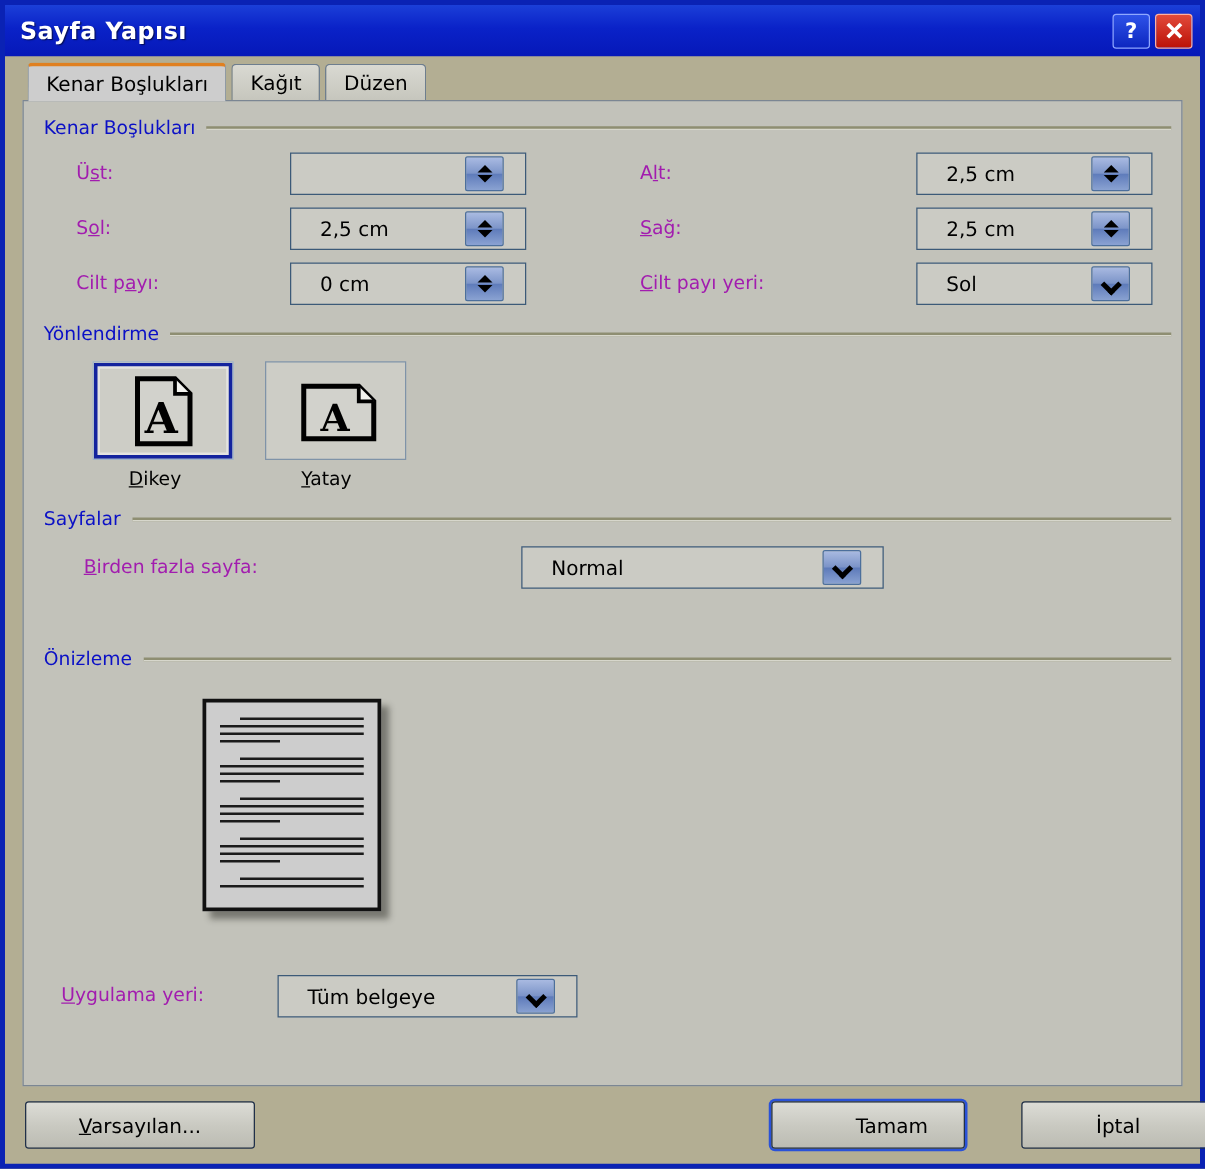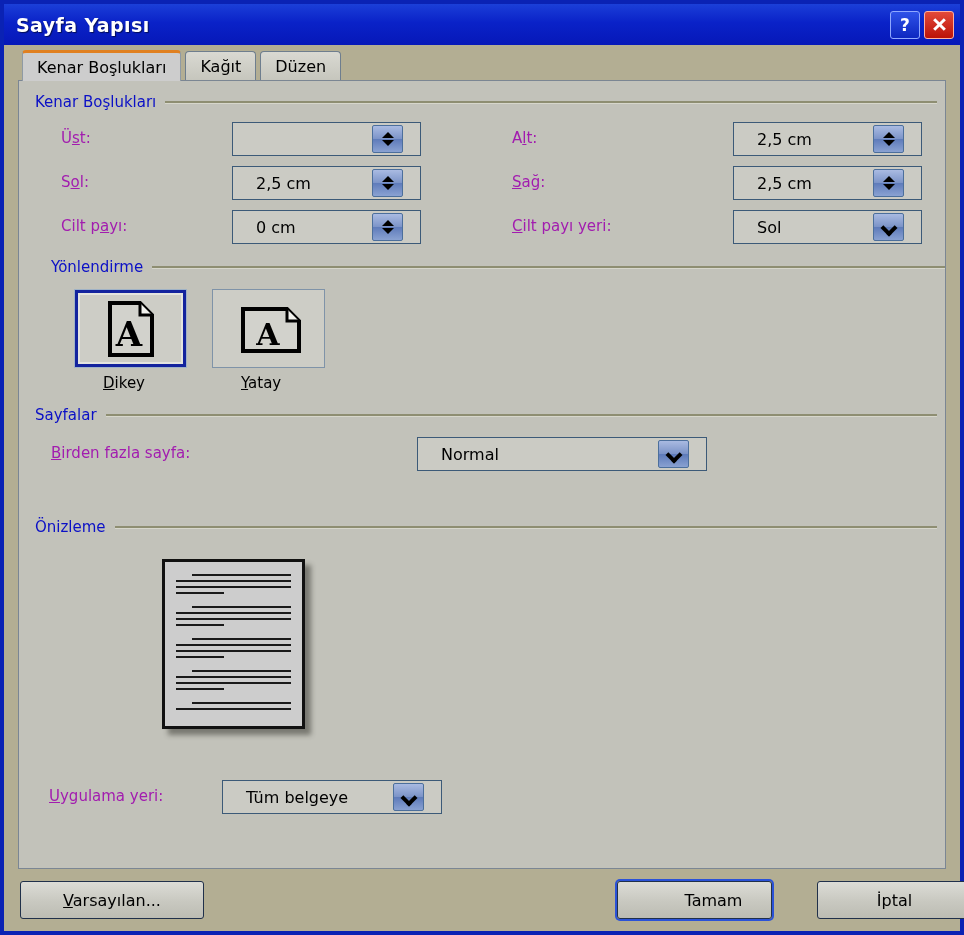--- a/index.html
+++ b/index.html
@@ -414,21 +414,21 @@
       </div>
     </div>
 
     <div class="ctl" style="left:714px; top:129px; width:189px;">
       <div class="val">Sol</div>
       <div class="combo-btn">
         <span class="chev"></span>
       </div>
     </div>
 
-    <div class="group-head" style="left:16px; top:177px; width:902px;margin-left:16px;">
+    <div class="group-head" style="left:16px; top:177px; width:902px;">
       <span class="lbl">Yönlendirme</span>
       <span class="rule" style="flex:1;"></span>
     </div>
 
     <div class="orient-box selected" style="left:55px; top:208px;">
       <span class="page-ico">
         <svg width="48" height="58" viewBox="0 0 48 58">
           <path d="M3,3 H33 L45,15 V55 H3 Z" fill="#d2d2cc" stroke="#000" stroke-width="4"></path>
           <path d="M33,3 V15 H45" fill="#f2f2ee" stroke="#000" stroke-width="3"></path>
           <text x="22" y="46" font-family="'DejaVu Serif',serif" font-size="34" font-weight="bold" text-anchor="middle" fill="#000">A</text>
@@ -450,21 +450,21 @@
     </div>
     <div class="orient-label" style="left:222px; top:293px;">
       <u>Y</u>atay
     </div>
 
     <div class="group-head" style="left:16px; top:325px; width:902px;">
       <span class="lbl">Sayfalar</span>
       <span class="rule" style="flex:1;"></span>
     </div>
 
-    <div class="fld-label" style="left:32px; top:363px;text-align:right;">
+    <div class="fld-label" style="left:48px; top:363px;text-align:right;">
       <u>B</u>irden fazla sayfa:
     </div>
     <div class="ctl" style="left:398px; top:356px; width:290px;">
       <div class="val">Normal</div>
       <div class="combo-btn">
         <span class="chev"></span>
       </div>
     </div>
 
     <div class="group-head" style="left:16px; top:437px; width:902px;">
@@ -495,21 +495,21 @@
         <div class="pv-line short"></div>
         <div class="pv-gap"></div>
         <div class="pv-line indent"></div>
         <div class="pv-line"></div>
       </div>
     </div>
 
     <div class="fld-label" style="left:30px; top:706px;">
       <u>U</u>ygulama yeri:
     </div>
-    <div class="ctl" style="left:203px; top:699px; width:220px;">
+    <div class="ctl" style="left:203px; top:699px; width:240px;">
       <div class="val">Tüm belgeye</div>
       <div class="combo-btn">
         <span class="chev"></span>
       </div>
     </div>
 
   </div>
 
   <div class="footer">
     <div class="btn" style="left:16px; top:12px; width:184px;">

